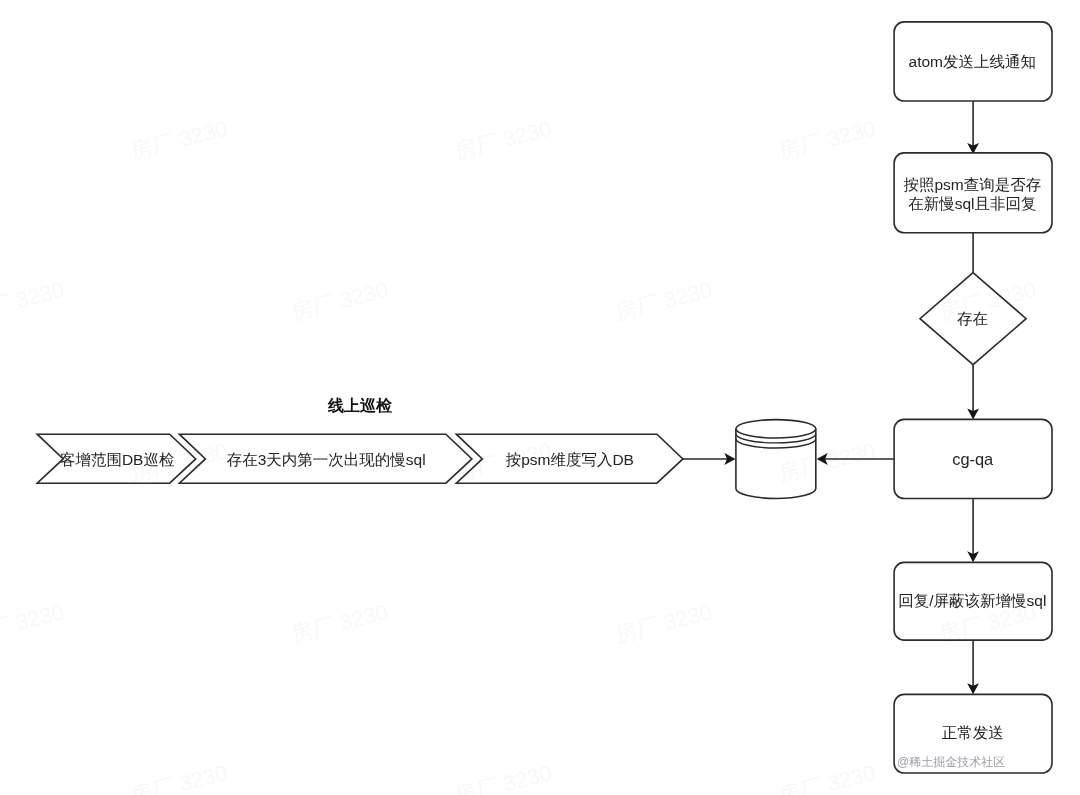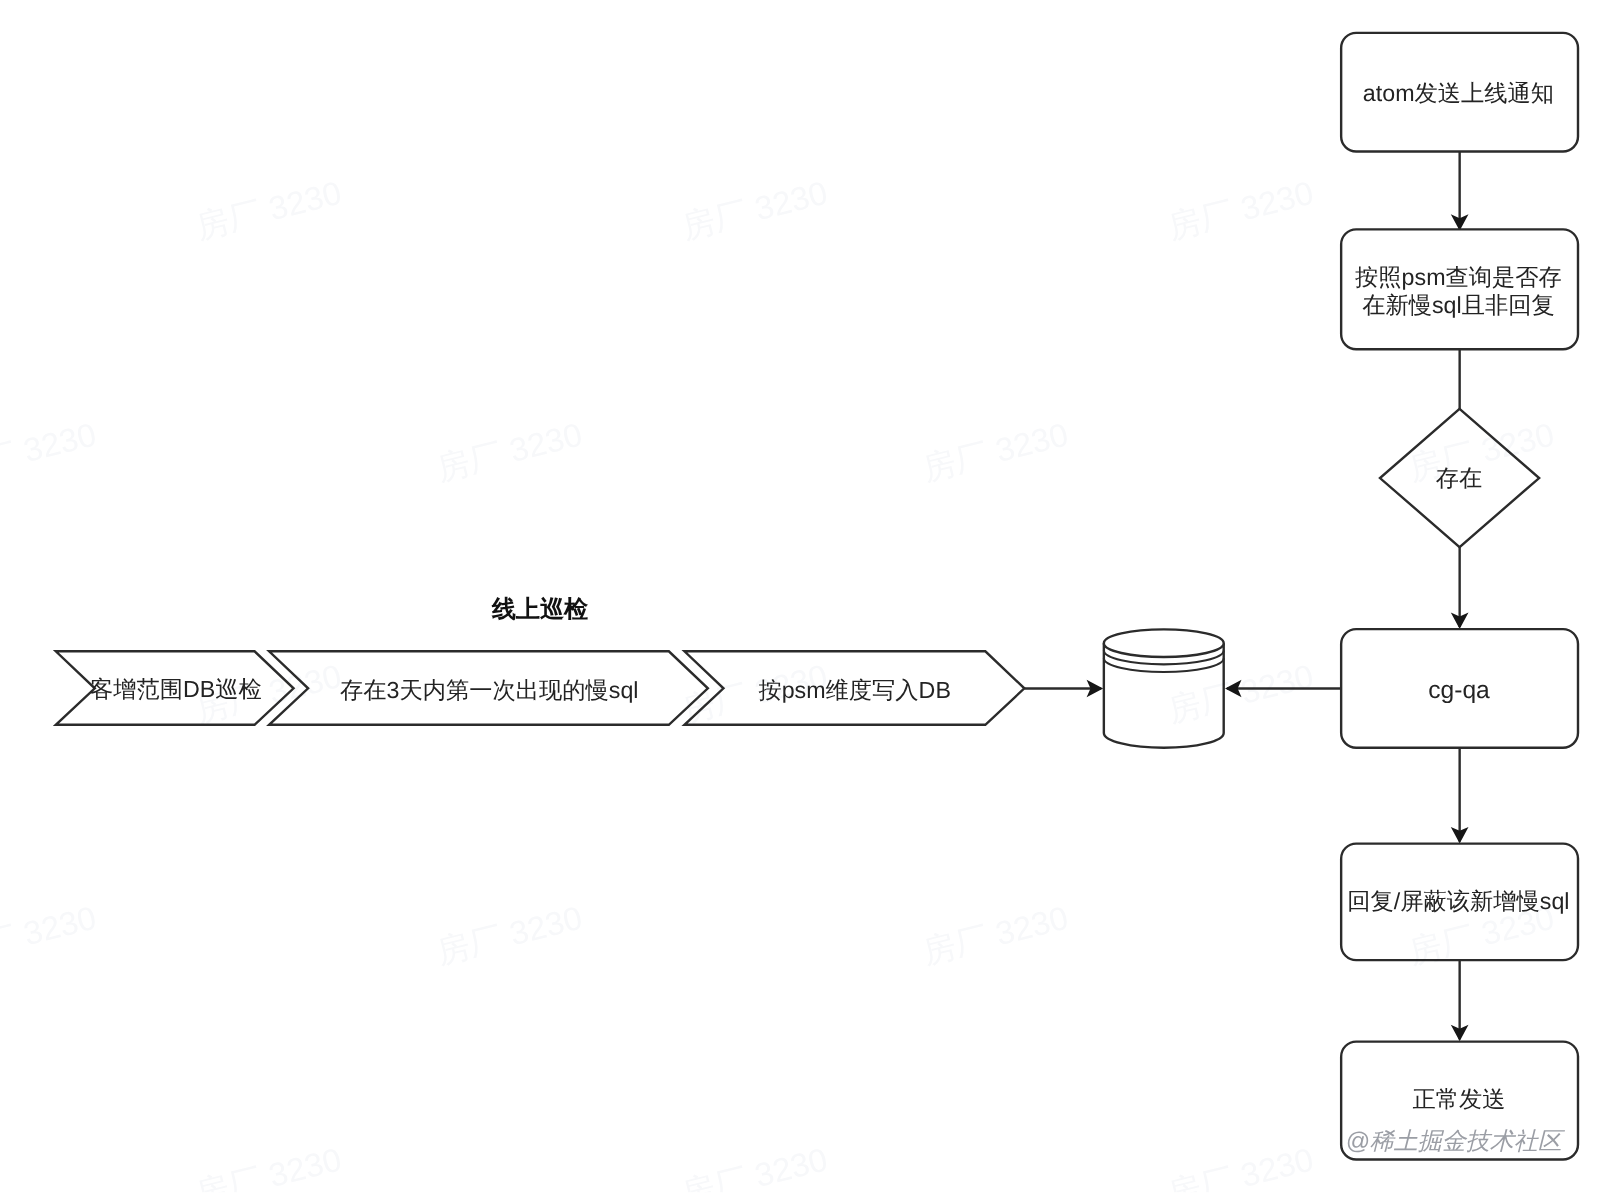--- a/index.html
+++ b/index.html
@@ -16,22 +16,22 @@
   .ln2{stroke:var(--stroke);stroke-width:1.4;fill:none;}
   .ah{fill:var(--arrow);stroke:none;}
   .nt{font-family:"Liberation Sans",sans-serif;font-size:15.5px;fill:var(--text);
       text-anchor:middle;dominant-baseline:alphabetic;}
   .ct{font-family:"Liberation Sans",sans-serif;font-size:15.5px;fill:var(--text);
       text-anchor:middle;}
   .title{font-family:"Liberation Sans",sans-serif;font-size:16px;font-weight:700;
       fill:var(--title);text-anchor:middle;}
   .wm{font-family:"Liberation Sans",sans-serif;font-size:22px;fill:var(--wm);}
   #wm-layer{mix-blend-mode:multiply;}
-  #corner-wm{position:absolute;left:897px;top:751px;font-size:16px;line-height:22px;
-      color:var(--wm2);white-space:nowrap;font-family:"Liberation Sans",sans-serif;font-style:italic;}
+  #corner-wm{position:absolute;left:897px;top:751px;font-size:12px;line-height:22px;
+      color:var(--wm2);white-space:nowrap;font-family:"Liberation Sans",sans-serif;}
 </style>
 </head>
 <body>
 
 <div id="stage">
 
   <svg class="layer" id="dg-layer" viewBox="0 0 1080 795" xmlns="http://www.w3.org/2000/svg">
 
     <g>
       <rect class="box" x="894.1" y="21.9" width="157.9" height="79.1" rx="10" ry="10"></rect>

